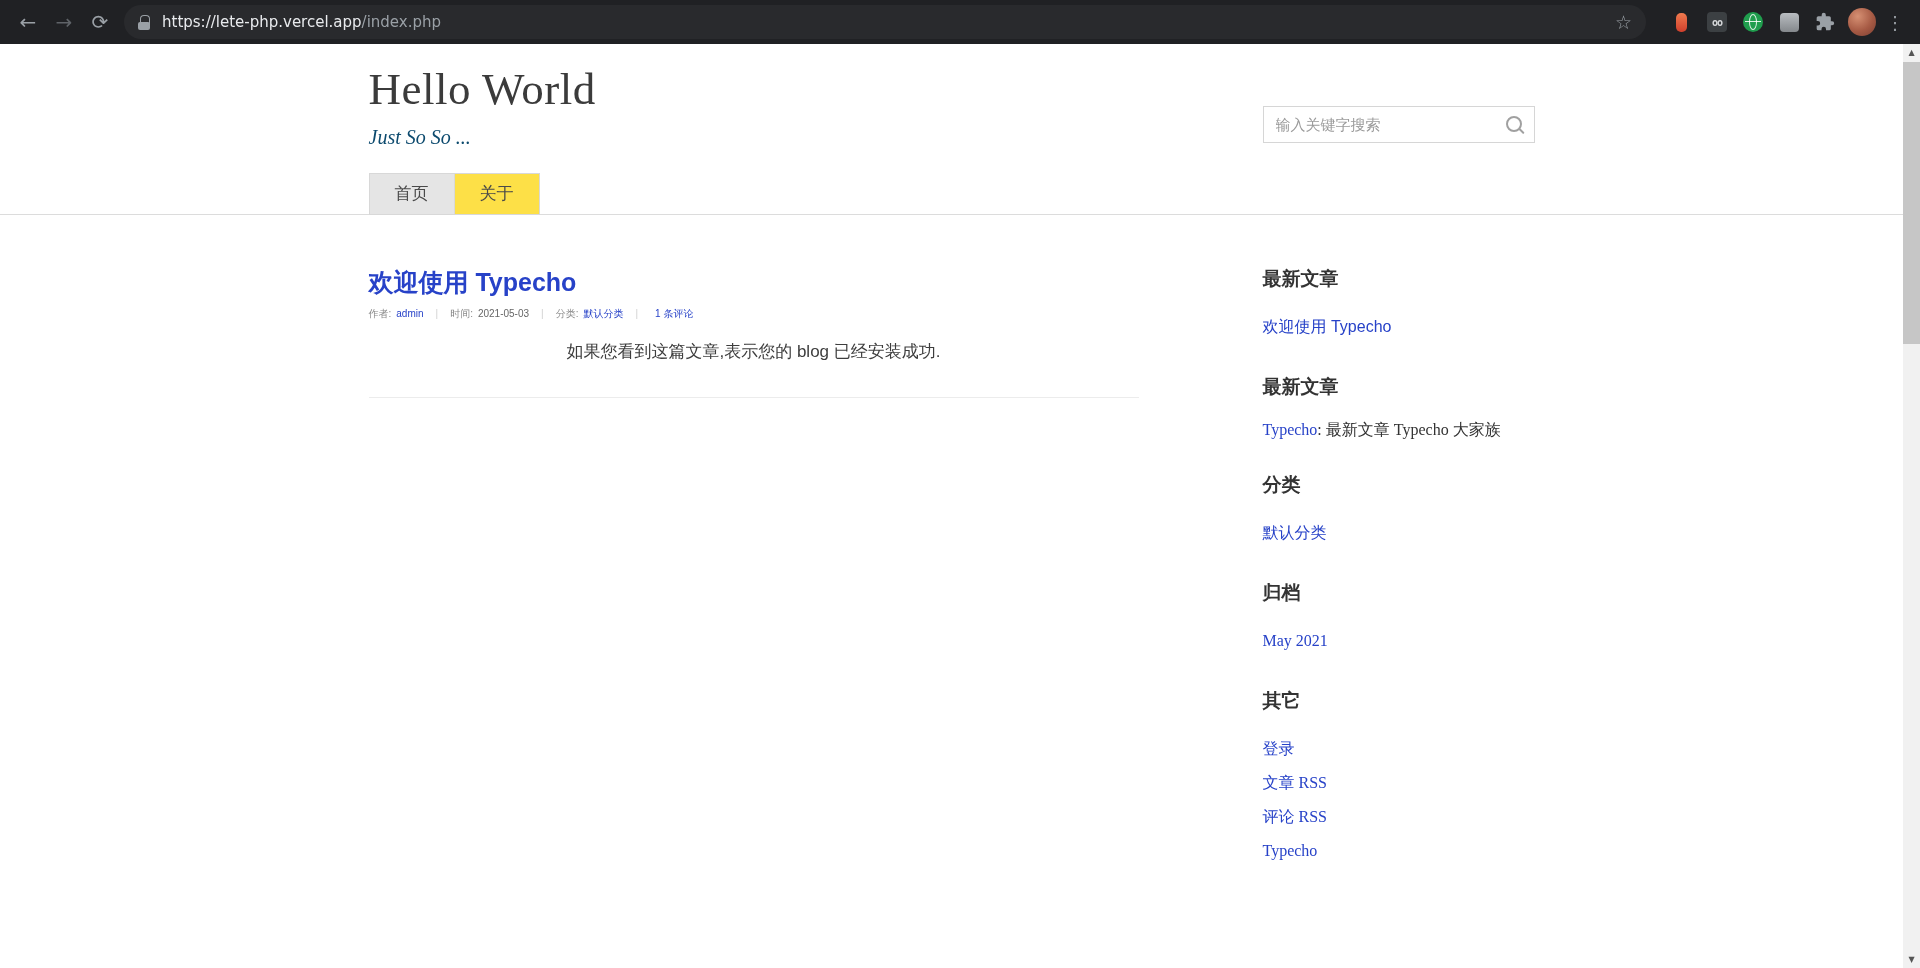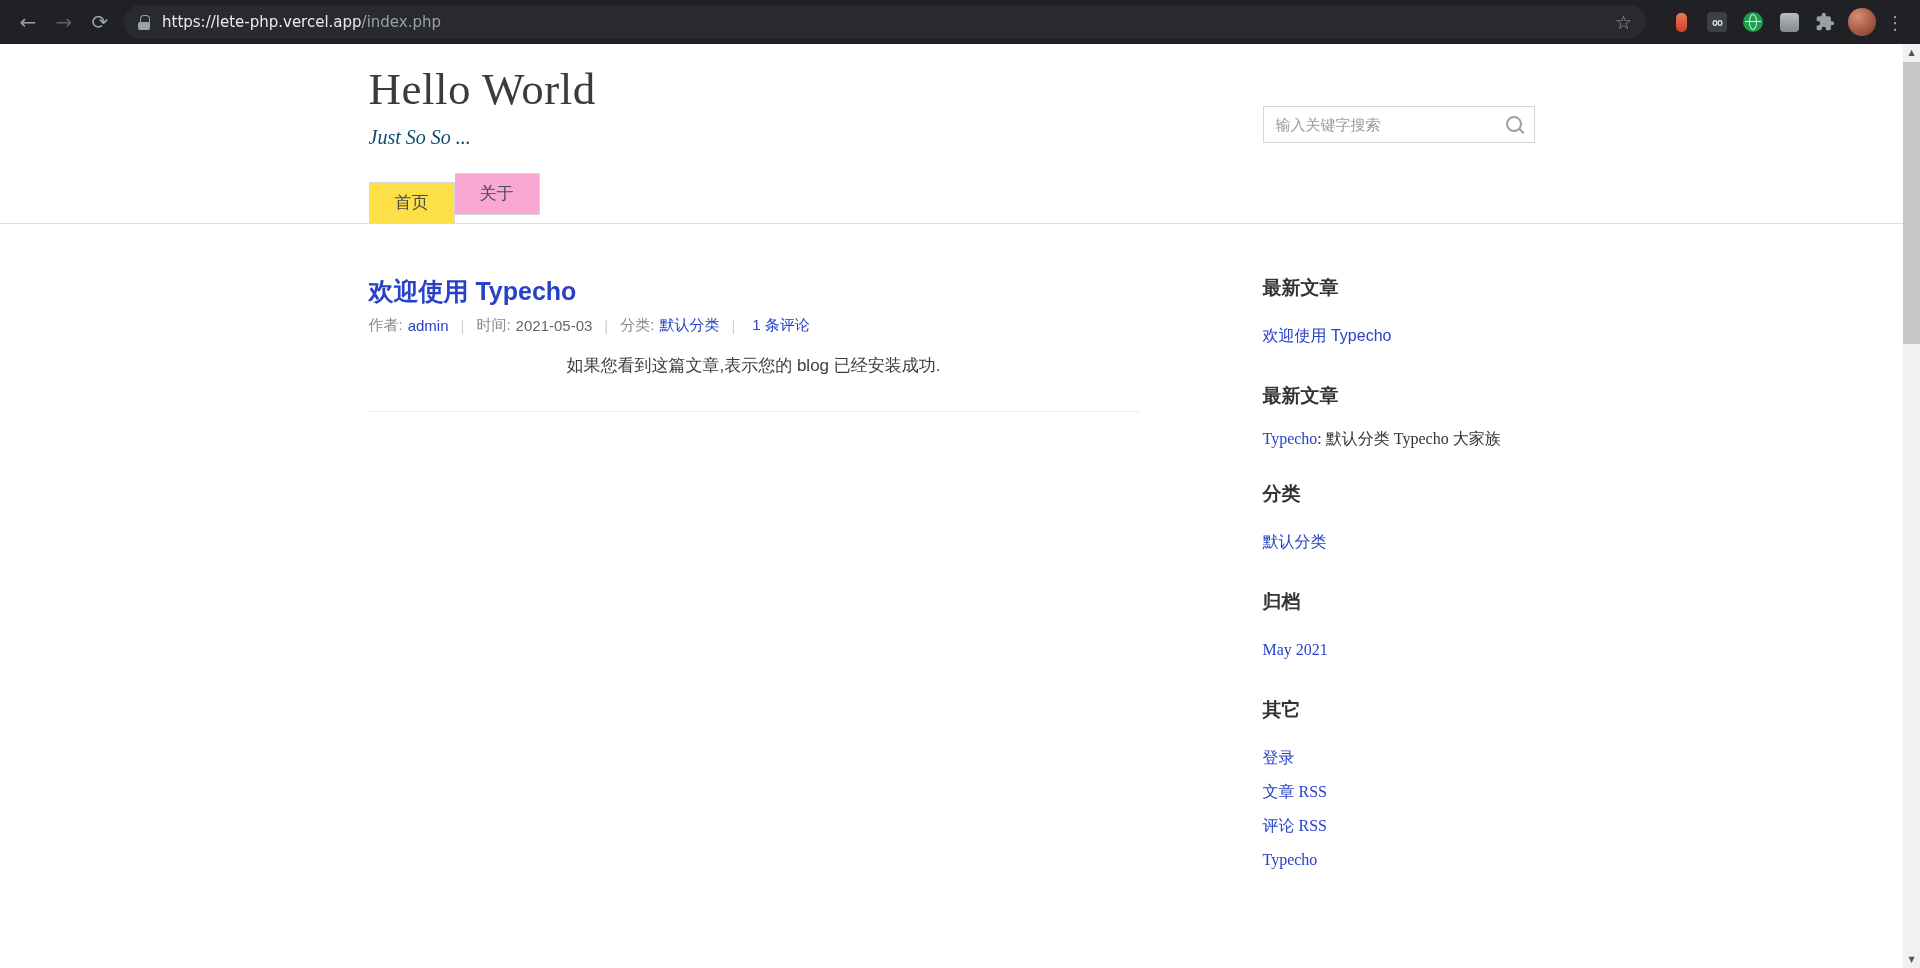--- a/index.html
+++ b/index.html
@@ -63,35 +63,35 @@
              font-size:15px; color:#333; font-family:"Liberation Sans","DejaVu Sans",sans-serif; background:transparent; }
   .search-box input::placeholder { color:#9a9a9a; }
   .search-btn { position:absolute; right:8px; top:7px; width:22px; height:22px; cursor:pointer; }
   .mag { position:relative; display:block; width:100%; height:100%; }
   .mag::before { content:""; position:absolute; top:2px; left:2px; width:12px; height:12px;
              border:2px solid #a0a0a0; border-radius:50%; }
   .mag::after { content:""; position:absolute; width:7px; height:2px; background:#a0a0a0;
              transform:rotate(45deg); left:14px; top:16px; border-radius:1px; }
   .main-nav { display:flex; margin-top:24px; margin-bottom:-1px; position:relative; }
   .tab { height:42px; padding:0 25px; display:flex; align-items:center; font-size:17px; color:#4a4a4a;
-             border:1px solid #d8d8d8; background:#f9a8d4; cursor:pointer;
+             border:1px solid #d8d8d8; background:#fde047; cursor:pointer;
              font-family:"Liberation Sans","DejaVu Sans",sans-serif; }
   .tab + .tab { border-left:none; }
-  .tab.active { background:#fde047;margin-top:9px; }
+  .tab.active { background:#e5e5e5; }
 
   
   .columns { display:flex; justify-content:space-between; padding-top:52px; padding-bottom:40px; }
   .main-col { width:770px; }
   .side-col { width:272px; }
 
   a, .link { color:#2742c8; text-decoration:none; cursor:pointer; }
 
   .post-title { font-family:"Liberation Sans","DejaVu Sans",sans-serif; font-size:25px; font-weight:700;
              color:#2742c8; line-height:30px; cursor:pointer; }
-  .post-meta { margin-top:10px; font-family:"Liberation Sans","DejaVu Sans",sans-serif; font-size:15px;
+  .post-meta { margin-top:10px; font-family:"Liberation Sans","DejaVu Sans",sans-serif; font-size:10px;
              color:#8a8a8a; display:flex; align-items:center; }
   .post-meta .val { color:#666; margin-left:5px; }
   .post-meta .link { margin-left:5px; }
   .post-meta .sep { color:#d0d0d0; margin:0 12px; }
   .post-body { margin-top:18px; font-family:"Liberation Sans","DejaVu Sans",sans-serif;
              font-size:17px; color:#3d3d3d; line-height:1.55;text-align:center; }
   .post-divider { margin-top:32px; border-top:1px solid #ececec; }
 
   
   .widget + .widget { margin-top:31px; }
@@ -196,21 +196,21 @@
 
         <section class="widget">
           <h3 class="widget-title">最新文章</h3>
           <ul>
             <li><a class="sans">欢迎使用 Typecho</a></li>
           </ul>
         </section>
 
         <section class="widget">
           <h3 class="widget-title">最新文章</h3>
-          <p class="comment-line"><a>Typecho</a><span>: 默认分类 Typecho 大家族</span></p>
+          <p class="comment-line"><a>Typecho</a><span>: 最新文章 Typecho 大家族</span></p>
         </section>
 
         <section class="widget">
           <h3 class="widget-title">分类</h3>
           <ul>
             <li><a class="sans">默认分类</a></li>
           </ul>
         </section>
 
         <section class="widget">

